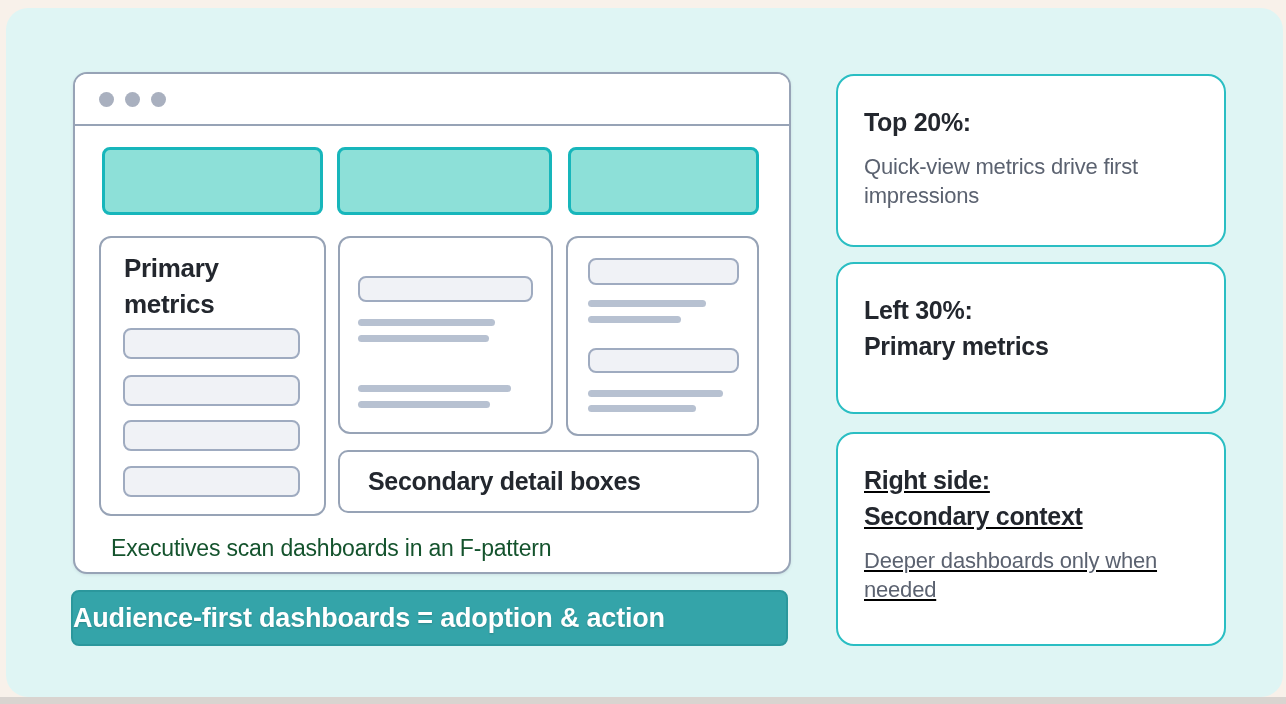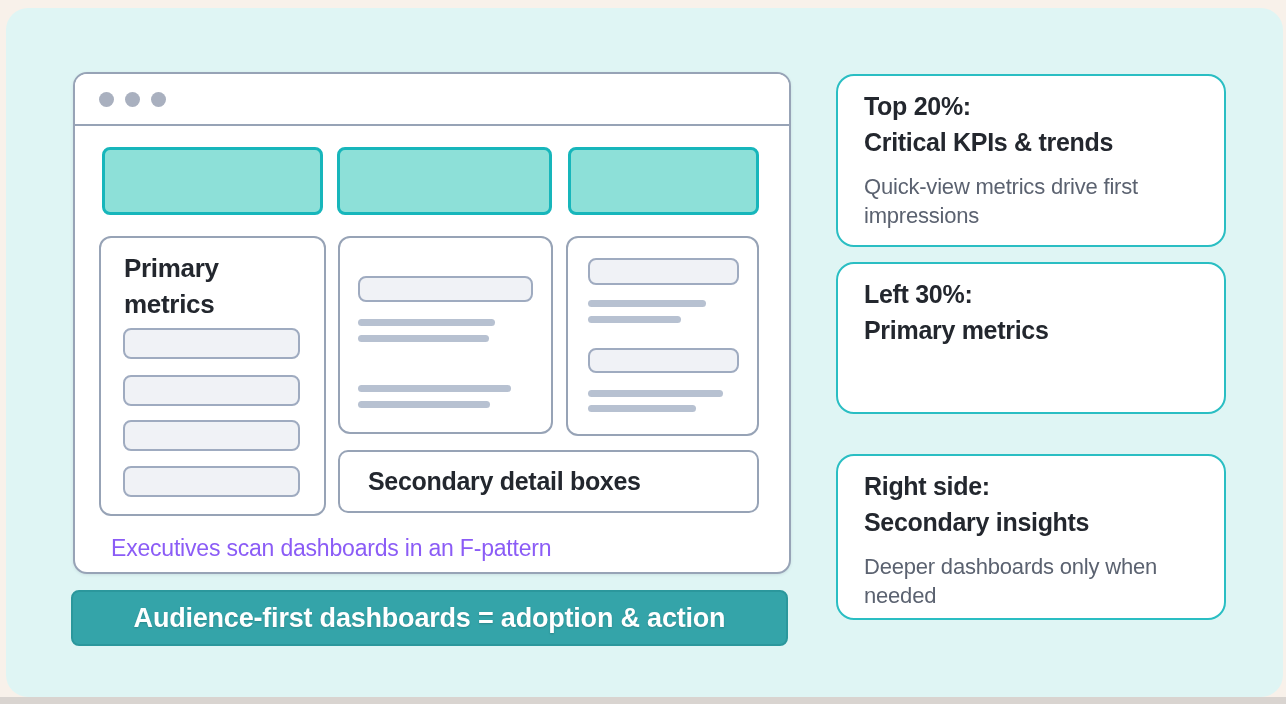--- a/index.html
+++ b/index.html
@@ -81,44 +81,44 @@
   .rl.l3{top:152px;width:135px;} .rl.l4{top:167px;width:108px;}
 
   .secondary-box{
     position:absolute;left:263px;top:376px;width:421px;height:63px;box-sizing:border-box;
     background:#fff;border:2px solid var(--outline-gray,#9aa6ba);border-radius:10px;
     display:flex;align-items:center;padding-left:28px;
     font-size:25px;font-weight:bold;color:var(--heading-text,#23272e);letter-spacing:-0.3px;
   }
   .caption{
     position:absolute;left:36px;top:461px;
-    font-size:23px;color:#8b5cf6;letter-spacing:-0.2px;
+    font-size:23px;color:#14532d;letter-spacing:-0.2px;
   }
 
   
   .banner{
     position:absolute;left:65px;top:582px;width:717px;height:56px;box-sizing:border-box;
     background:var(--banner-teal,#34a4a9);
     border:2px solid #2b979c;border-radius:8px;
-    display:flex;align-items:center;justify-content:center;
+    display:flex;align-items:center;
   }
   .banner span{
     color:#ffffff;font-size:27px;font-weight:bold;white-space:nowrap;
     letter-spacing:-0.2px;text-shadow:0 1px 2px rgba(0,0,0,.18);
   }
 
   
   .callout{
     position:absolute;left:830px;width:390px;box-sizing:border-box;
     background:#ffffff;border:2px solid var(--accent-teal,#2abec3);
-    border-radius:18px;padding:12px 26px;
+    border-radius:18px;padding:28px 26px;
   }
   .callout.c1{top:66px;height:173px;}
   .callout.c2{top:254px;height:152px;}
-  .callout.c3{top:446px;height:166px;}
+  .callout.c3{top:424px;height:214px;text-decoration:underline;}
   .callout .t{
     font-size:25px;font-weight:bold;line-height:36px;
     color:var(--heading-text,#22262c);letter-spacing:-0.3px;
   }
   .callout .b{
     margin-top:12px;font-size:22px;line-height:29px;
     color:var(--body-text,#5b6270);max-width:300px;letter-spacing:-0.2px;
   }
 </style>
 </head>
@@ -171,29 +171,28 @@
 
       <div class="caption">Executives scan dashboards in an F-pattern</div>
     </div>
 
     <div class="banner">
       <span>Audience-first dashboards = adoption &amp; action</span>
     </div>
 
     <div class="callout c1">
       <div class="t">Top 20%:</div>
-      <div class="t">Critical KPIs &amp; trends</div>
       <div class="b">Quick-view metrics drive first impressions</div>
     </div>
 
     <div class="callout c2">
       <div class="t">Left 30%:</div>
       <div class="t">Primary metrics</div>
     </div>
 
     <div class="callout c3">
       <div class="t">Right side:</div>
-      <div class="t">Secondary insights</div>
+      <div class="t">Secondary context</div>
       <div class="b">Deeper dashboards only when needed</div>
     </div>
 
   </div>
 </div>
 
 </body></html>

